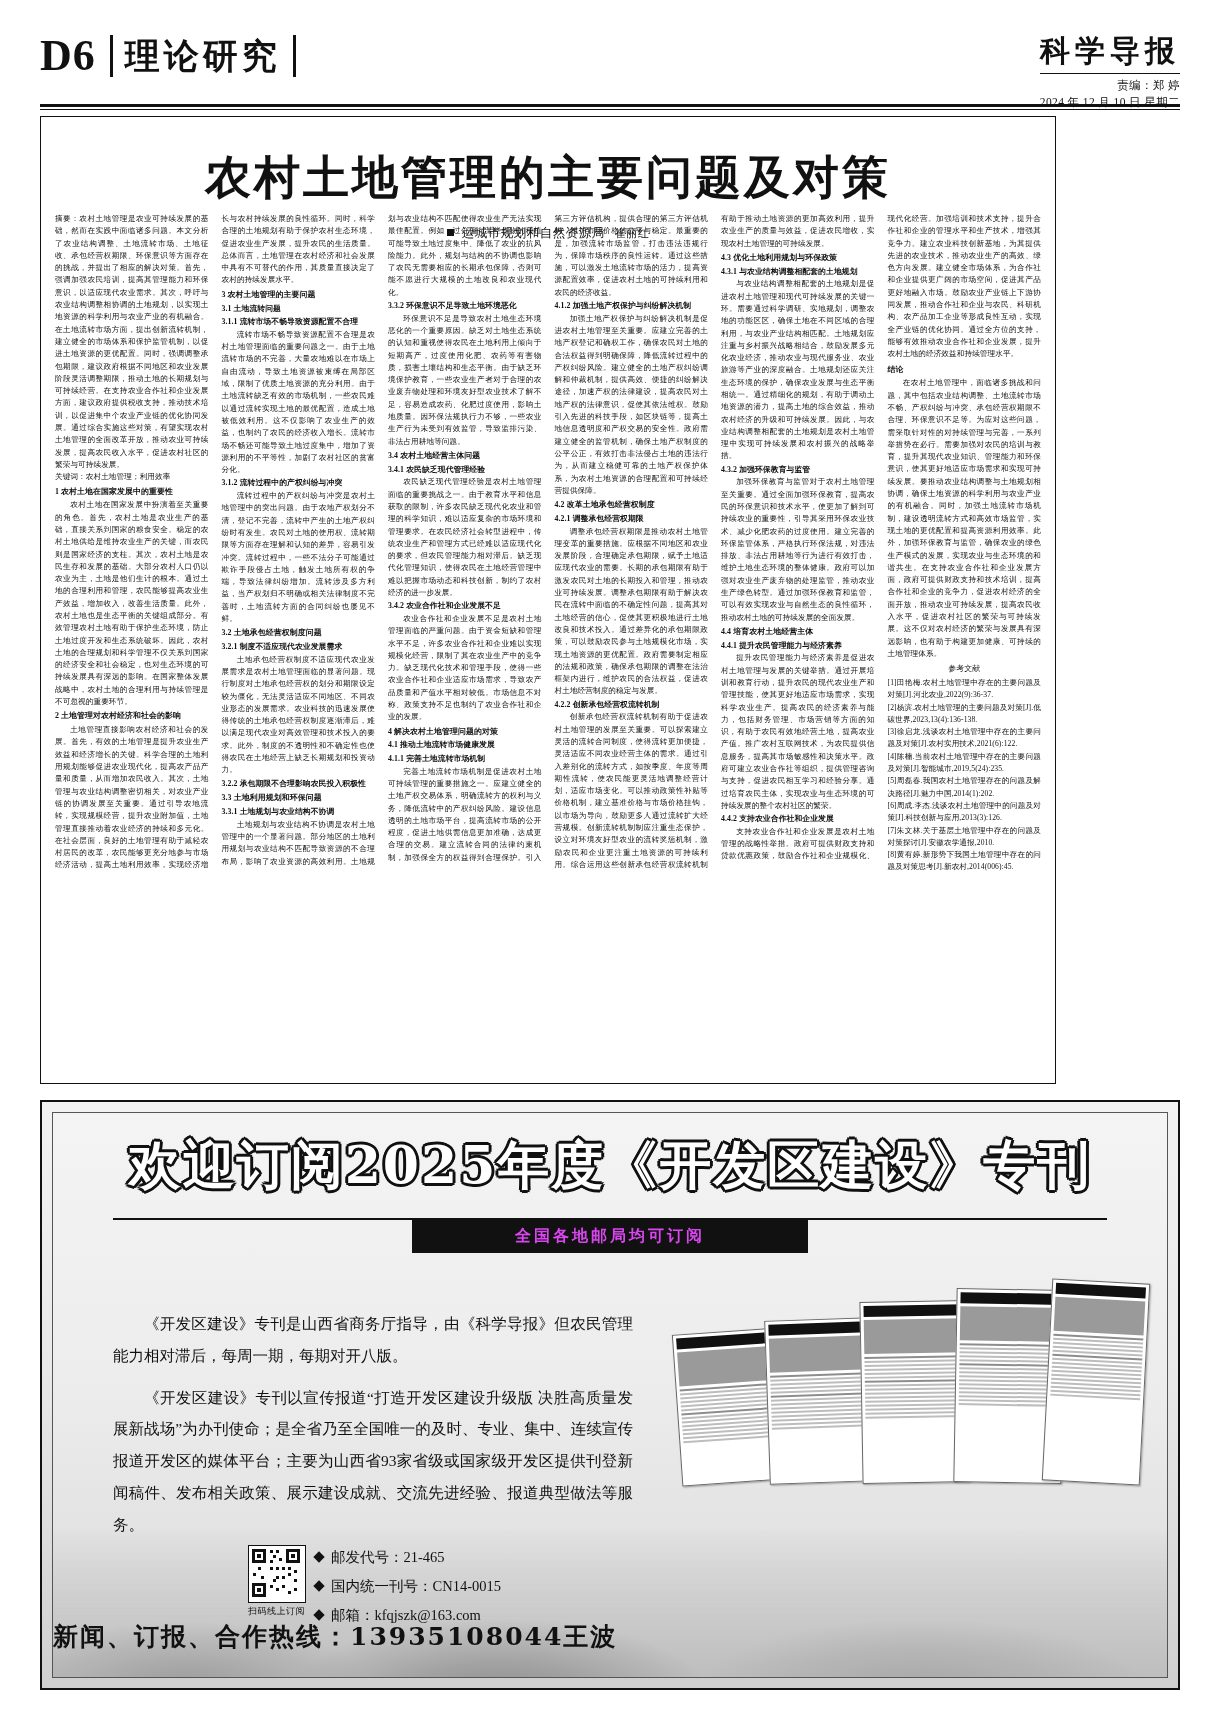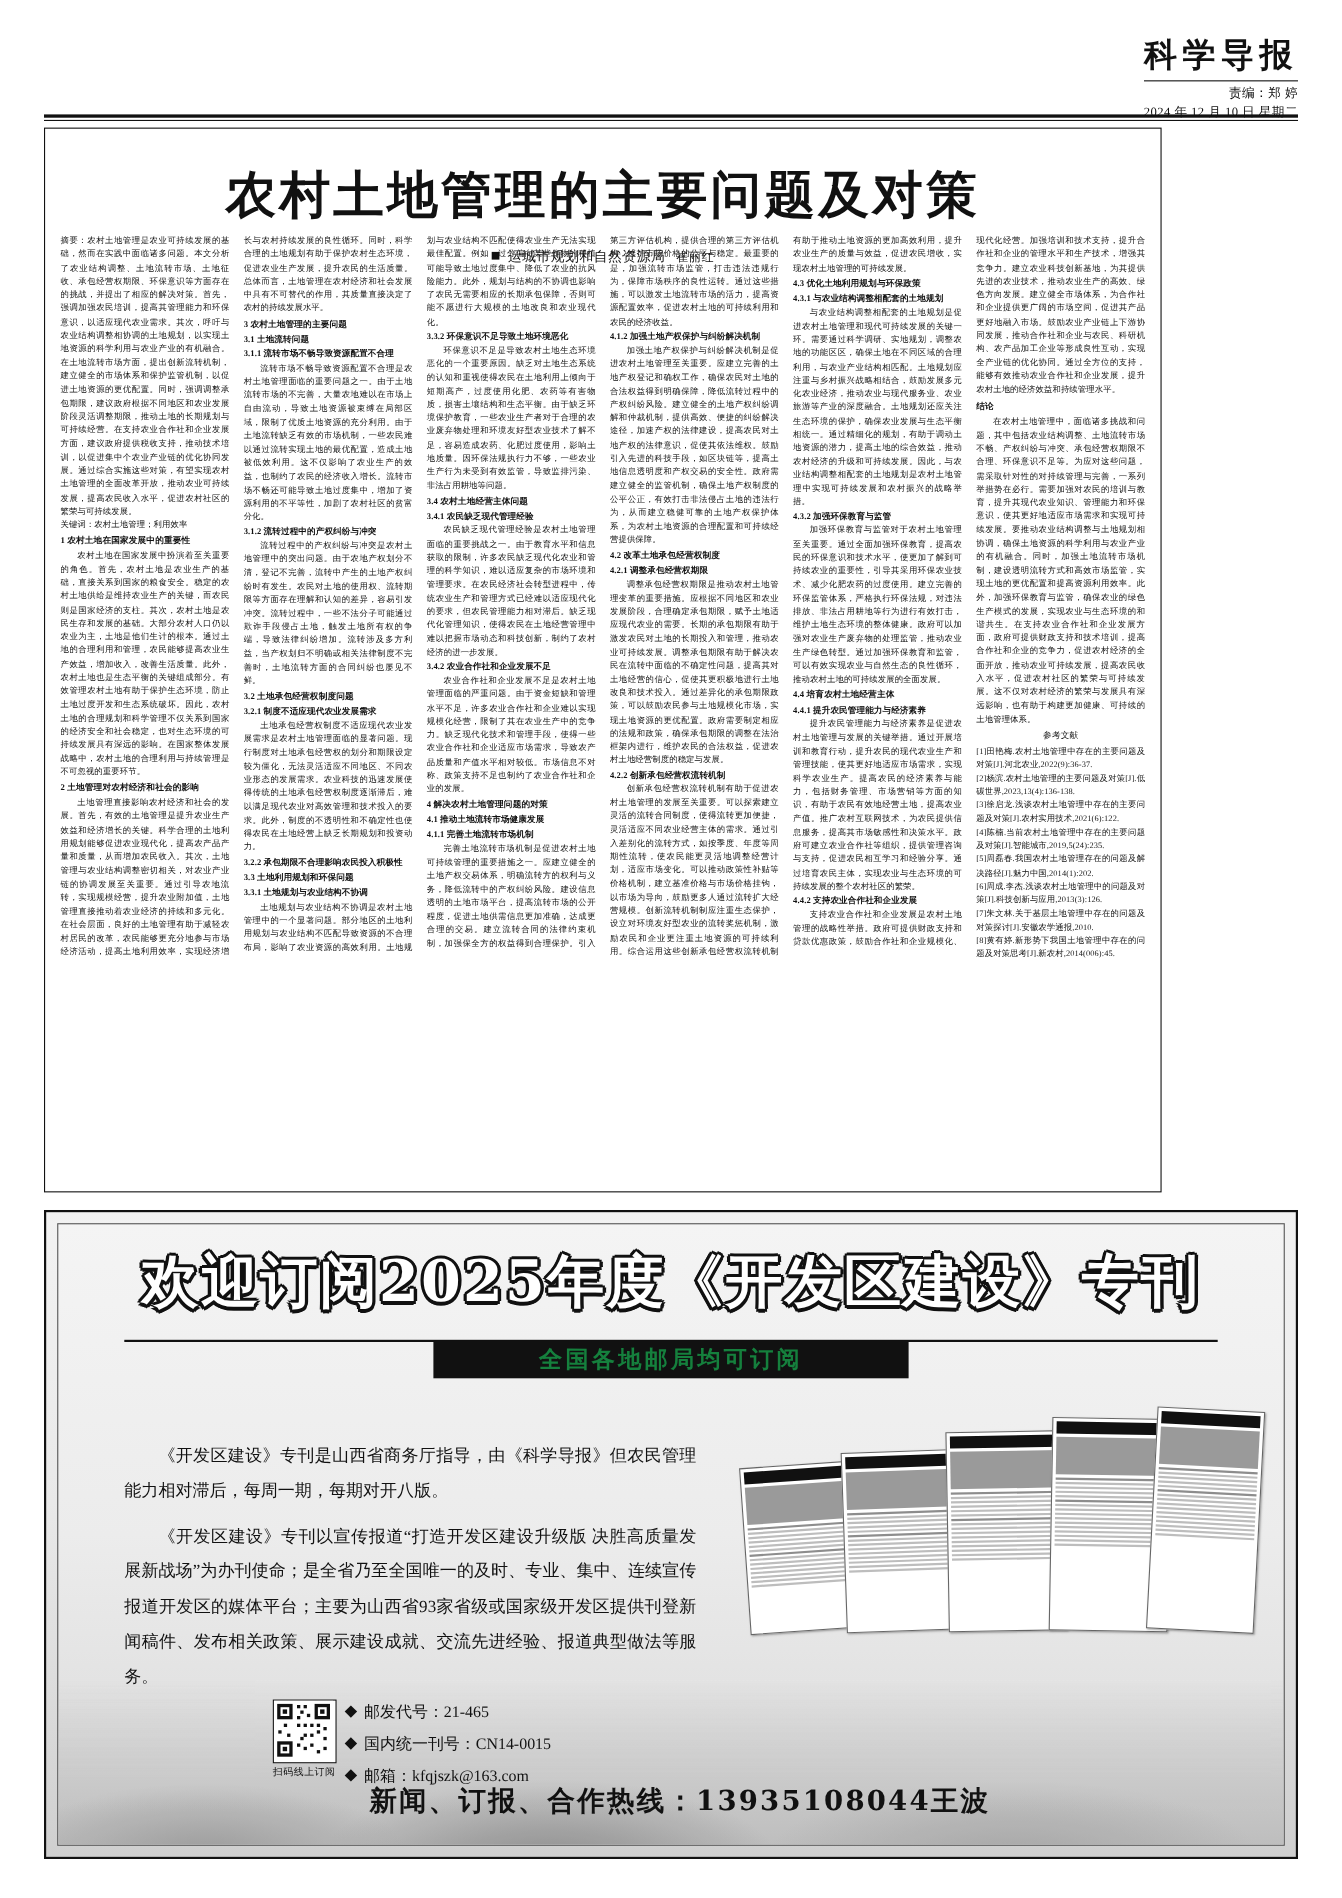--- a/index.html
+++ b/index.html
@@ -95,23 +95,23 @@
   .ad-title{
     text-align:center;margin-top:18px;
     font-family:"DejaVu Serif", serif;
     font-size:52px;font-weight:bold;letter-spacing:2px;
     color:#fff;
     text-shadow:
       -2px -2px 0 #111, 2px -2px 0 #111, -2px 2px 0 #111, 2px 2px 0 #111,
       0 -3px 0 #111, 0 3px 0 #111, -3px 0 0 #111, 3px 0 0 #111;
   }
   .ad-sub{
-    margin:18px auto 0 auto;width:432px;height:34px;background:#111;
-    color:#15803d;font-family:"DejaVu Sans", sans-serif;
-    font-size:21px;font-weight:bold;letter-spacing:3px;
+    margin:18px auto 0 auto;width:396px;height:34px;background:#111;
+    color:#d946ef;font-family:"DejaVu Sans", sans-serif;
+    font-size:16px;font-weight:bold;letter-spacing:3px;
     display:flex;align-items:center;justify-content:center;
   }
   .ad-sub-wrap{position:relative;text-align:center;}
   .ad-sub-line{position:absolute;top:17px;left:60px;right:60px;height:2px;background:#111;z-index:0;}
   .ad-sub-box{position:relative;z-index:1;display:inline-flex;}
 
   .ad-body{
     position:absolute;left:60px;top:195px;width:520px;
     font-size:15.5px;line-height:2.05;text-align:justify;
   }
@@ -138,40 +138,46 @@
     position:absolute;background:#fff;border:1px solid #666;
     box-shadow:1px 1px 2px rgba(0,0,0,.35);
     overflow:hidden;
   }
   .pt-head{height:11px;background:#111;margin:3px;}
   .pt-img{height:34px;background:#9a9a9a;margin:3px;}
   .pt-line{height:2px;background:#bdbdbd;margin:2px 3px;}
   .pt-line.dk{background:#8d8d8d;}
 
   .ad-hotline{
-    position:absolute;left:16px;right:0;bottom:24px;text-align:center;
+    position:absolute;left:0;right:0;bottom:24px;
     font-family:"DejaVu Serif", serif;
     font-size:25px;font-weight:bold;letter-spacing:2px;
   }
   .mountains{
     position:absolute;left:0;right:0;bottom:0;height:150px;
     background:
       radial-gradient(ellipse 260px 90px at 12% 105%, #9b9b9b 0%, rgba(155,155,155,0) 70%),
       radial-gradient(ellipse 300px 110px at 40% 112%, #8a8a8a 0%, rgba(138,138,138,0) 70%),
       radial-gradient(ellipse 320px 100px at 78% 108%, #a5a5a5 0%, rgba(165,165,165,0) 70%),
       linear-gradient(180deg, rgba(210,210,210,0) 0%, #c9c9c9 60%, #bdbdbd 100%);
     opacity:.95;
   }
 </style>
 </head>
 <body>
 
 <div class="page">
 
   <div class="masthead">
+    <div class="mast-left">
+      <div class="page-code">D6</div>
+      <div class="section-title">
+        <div class="section-title-inner">理论研究</div>
+      </div>
+    </div>
     <div class="mast-right">
       <div class="paper-name">科学导报</div>
       <div class="mast-meta">
         <div>责编：郑 婷</div>
         <div>2024 年 12 月 10 日 星期二</div>
       </div>
     </div>
   </div>
   <div class="rule-top"></div>
   <div class="rule-top2"></div>

